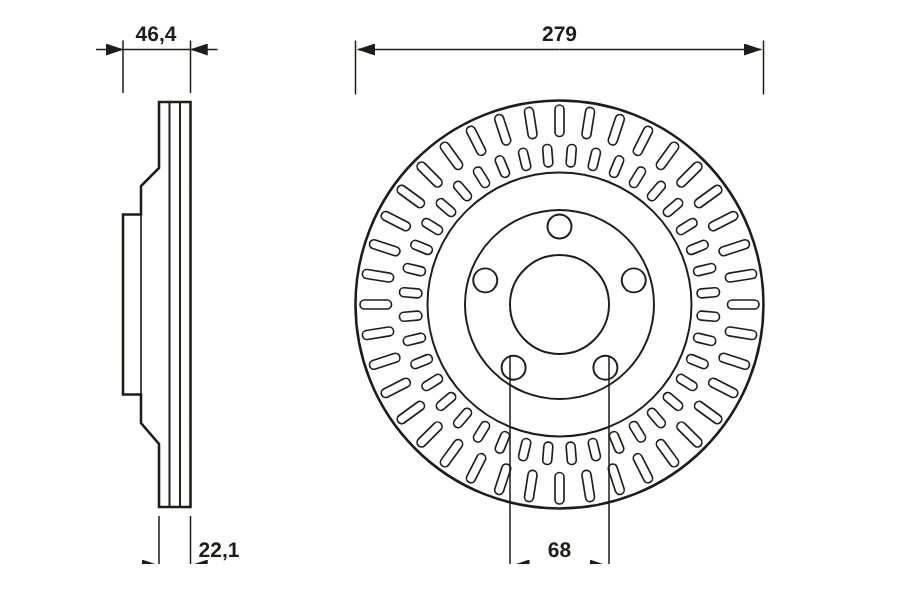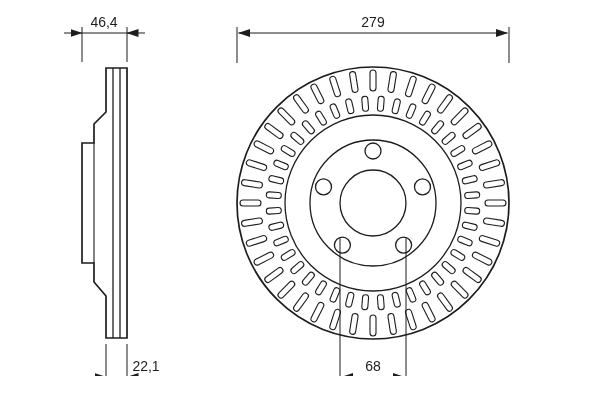--- a/index.html
+++ b/index.html
@@ -1,16 +1,16 @@
 <!DOCTYPE html>
 <html style="--line: #1d1d1b; --bg: #ffffff;"><head>
 <meta charset="utf-8">
 <style>
   html,body{margin:0;padding:0;background:#fff;}
-  .canvas{position:relative;width:600px;height:376px;background:var(--bg,#ffffff);overflow:hidden;}
+  .canvas{position:relative;width:600px;height:376px;background:var(--bg,#ffffff);overflow:hidden;font-weight:bold;}
   svg{display:block;}
   .ln{stroke:var(--line,#1d1d1b);fill:none;stroke-width:1.3;}
   .thick{stroke-width:1.7;}
   .thin{stroke-width:1.1;}
   .dim{stroke:var(--line,#1d1d1b);stroke-width:1;fill:none;}
   text{font-family:"Liberation Sans",sans-serif;font-size:14px;fill:var(--line,#1d1d1b);}
 </style>
 </head>
 <body>
 

